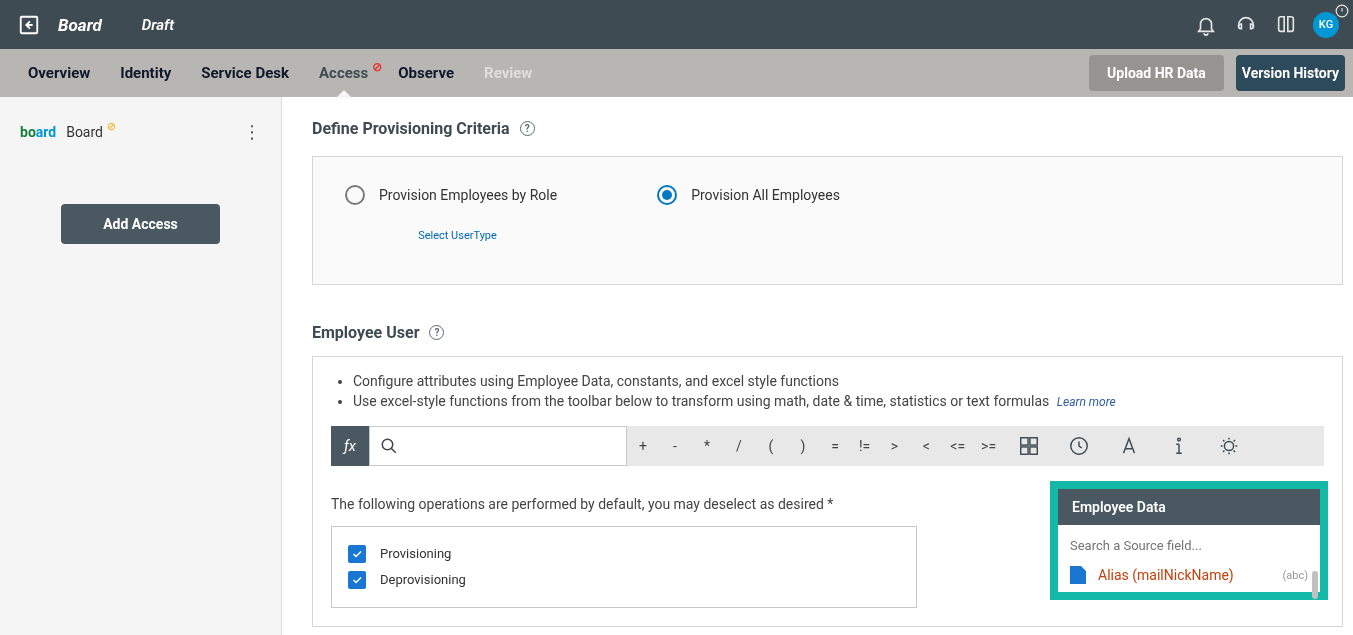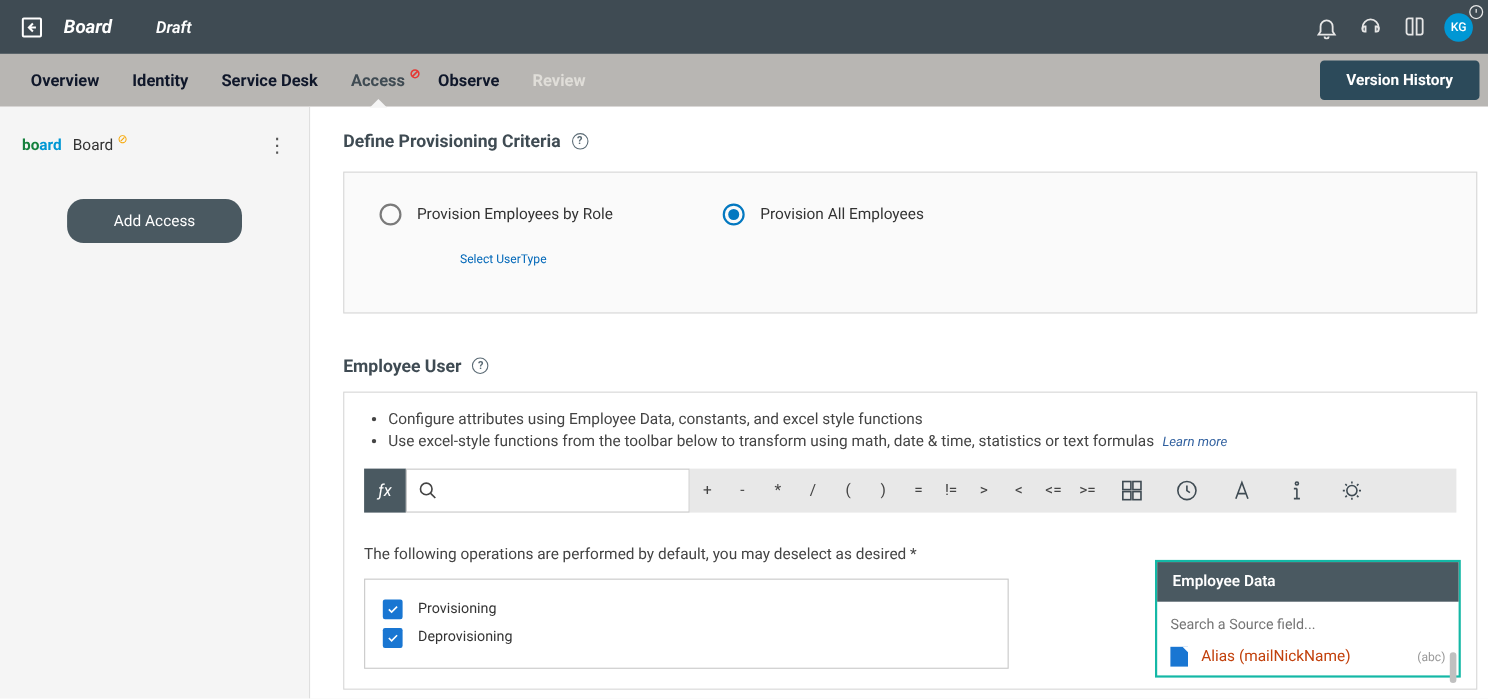--- a/index.html
+++ b/index.html
@@ -18,35 +18,35 @@
 
 
 .sub-nav { background: #b8b6b3; height: 48px; display: flex; align-items: center; padding: 0 8px 0 28px; }
 .sub-nav .tab { color: #0f172a; font-weight: 700; font-size: 15px; margin-right: 30px; cursor: pointer; position: relative; }
 .sub-nav .tab.active { color: #3f4b53; }
 .sub-nav .tab.disabled { color: #e0ded9; }
 .sub-nav .tab .alert-dot { position: absolute; top: -4px; right: -14px; color: #e53935; font-size: 12px; font-weight: 700; }
 .sub-nav .tab.active::after { content: ''; position: absolute; bottom: -16px; left: 50%; transform: translateX(-50%); border-left: 8px solid transparent; border-right: 8px solid transparent; border-bottom: 8px solid #f5f5f5; }
 .sub-nav .spacer { flex: 1; }
 .sub-nav .btn-upload { background: #969490; color: #fff; font-weight: 700; font-size: 14px; border: none; padding: 10px 18px; border-radius: 4px; margin-right: 12px; cursor: pointer; }
-.sub-nav .btn-history { background: #2c4a5a; color: #fff; font-weight: 700; font-size: 14px; border: none; padding: 10px 24px; border-radius: 4px; cursor: pointer; }
+.sub-nav .btn-history { background: #2c4a5a; color: #fff; font-weight: 700; font-size: 14px; border: none; padding: 10px 6px; border-radius: 4px; cursor: pointer; }
 
 
 .main { display: flex; height: calc(635px - 49px - 48px); }
 
 
 .sidebar { width: 282px; background: #f5f5f5; border-right: 1px solid #ddd; padding: 18px 12px; }
 .sidebar .app-row { display: flex; align-items: center; padding: 6px 8px; position: relative; }
 .sidebar .app-logo { font-weight: 700; font-size: 14px; }
 .sidebar .app-logo .b1 { color: #15803d; }
 .sidebar .app-logo .b2 { color: #0097d4; }
 .sidebar .app-name { margin-left: 10px; font-size: 14px; color: #333; position: relative; }
 .sidebar .app-name .alert-dot { color: #f7a600; font-size: 11px; position: absolute; top: -4px; right: -13px; }
 .sidebar .kebab { margin-left: auto; color: #555; cursor: pointer; font-size: 18px; letter-spacing: 0; }
-.sidebar .add-access-btn { display: block; margin: 32px auto 0; background: #4a5961; color: #fff; font-weight: 400; font-size: 14px; border: none; padding: 12px 42px; border-radius: 15px; cursor: pointer; }
+.sidebar .add-access-btn { display: block; margin: 56px auto 0; background: #4a5961; color: #fff; font-weight: 700; font-size: 14px; border: none; padding: 12px 42px; border-radius: 4px; cursor: pointer; }
 
 
 .content { flex: 1; padding: 22px 10px 0 30px; background: #fff; overflow: hidden; }
 
 .section-title { font-size: 16px; font-weight: 700; color: #3f4b53; display: flex; align-items: center; }
 .section-title .help-icon { margin-left: 10px; width: 15px; height: 15px; border: 1.5px solid #5b6b75; border-radius: 50%; display: inline-flex; align-items: center; justify-content: center; font-size: 10px; color: #5b6b75; cursor: pointer; }
 
 .panel { border: 1px solid #d6d6d6; background: #fafafa; margin-top: 18px; padding: 28px 32px 40px; }
 
 .radio-row { display: flex; align-items: center; }
@@ -80,21 +80,21 @@
 
 .ops-desc { margin-top: 30px; font-size: 14px; color: #444; }
 
 .ops-box { border: 1px solid #c8c8c8; margin-top: 14px; padding: 14px 16px; width: 586px; }
 .ops-box .chk-row { display: flex; align-items: center; padding: 4px 0; }
 .ops-box .chk { width: 18px; height: 18px; background: #1976d2; border-radius: 2px; display: flex; align-items: center; justify-content: center; margin-right: 14px; cursor: pointer; }
 .ops-box .chk svg { width: 12px; height: 12px; color: #fff; }
 .ops-box .chk-label { font-size: 13px; color: #333; }
 
 
-.emp-panel { position: absolute; right: 14px; top: 124px; width: 278px; border: 2px solid #14b8a6; background: #fff; margin-top: 28px; }
+.emp-panel { position: absolute; right: 14px; top: 124px; width: 278px; border: 8px solid #14b8a6; background: #fff; }
 .emp-panel .hdr { background: #4a5961; color: #fff; font-weight: 600; font-size: 14px; padding: 10px 14px; }
 .emp-panel .search-row { padding: 10px 12px 6px; }
 .emp-panel .search-row input { width: 100%; border: none; outline: none; font-size: 13px; color: #777; }
 .emp-panel .item { display: flex; align-items: center; padding: 6px 12px 8px; }
 .emp-panel .item .doc-ic { width: 16px; height: 18px; background: #1976d2; margin-right: 12px; position: relative; }
 .emp-panel .item .doc-ic::after { content: ''; position: absolute; top: 0; right: 0; border-top: 5px solid #fff; border-left: 5px solid transparent; }
 .emp-panel .item .nm { font-size: 14px; color: #c2410c; flex: 1; }
 .emp-panel .item .typ { font-size: 11px; color: #999; }
 .emp-panel .scroll-ind { position: absolute; right: 2px; top: 82px; width: 6px; height: 28px; background: #c0c0c0; border-radius: 3px; }
 </style>
@@ -129,20 +129,21 @@
 </div>
 
 <div class="sub-nav">
   <div class="tab">Overview</div>
   <div class="tab">Identity</div>
   <div class="tab">Service Desk</div>
   <div class="tab active"><span>Access</span><span class="alert-dot">⊘</span></div>
   <div class="tab">Observe</div>
   <div class="tab disabled">Review</div>
   <div class="spacer"></div>
+  <button class="btn-upload">Upload HR Data</button>
   <button class="btn-history">Version History</button>
 </div>
 
 <div class="main">
 
   <div class="sidebar">
     <div class="app-row">
       <span class="app-logo"><span class="b1">bo</span><span class="b2">ard</span></span>
       <span class="app-name"><span>Board</span><span class="alert-dot">⊘</span></span>
       <span class="kebab">⋮</span>

